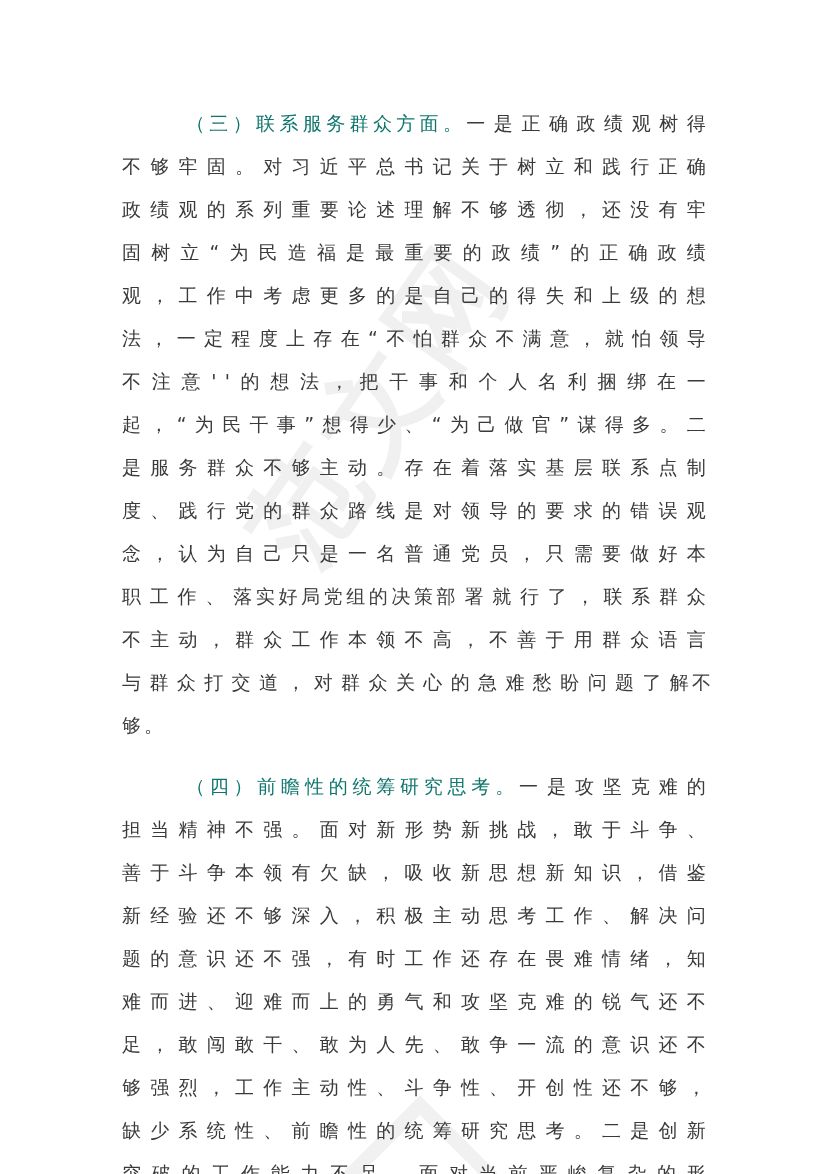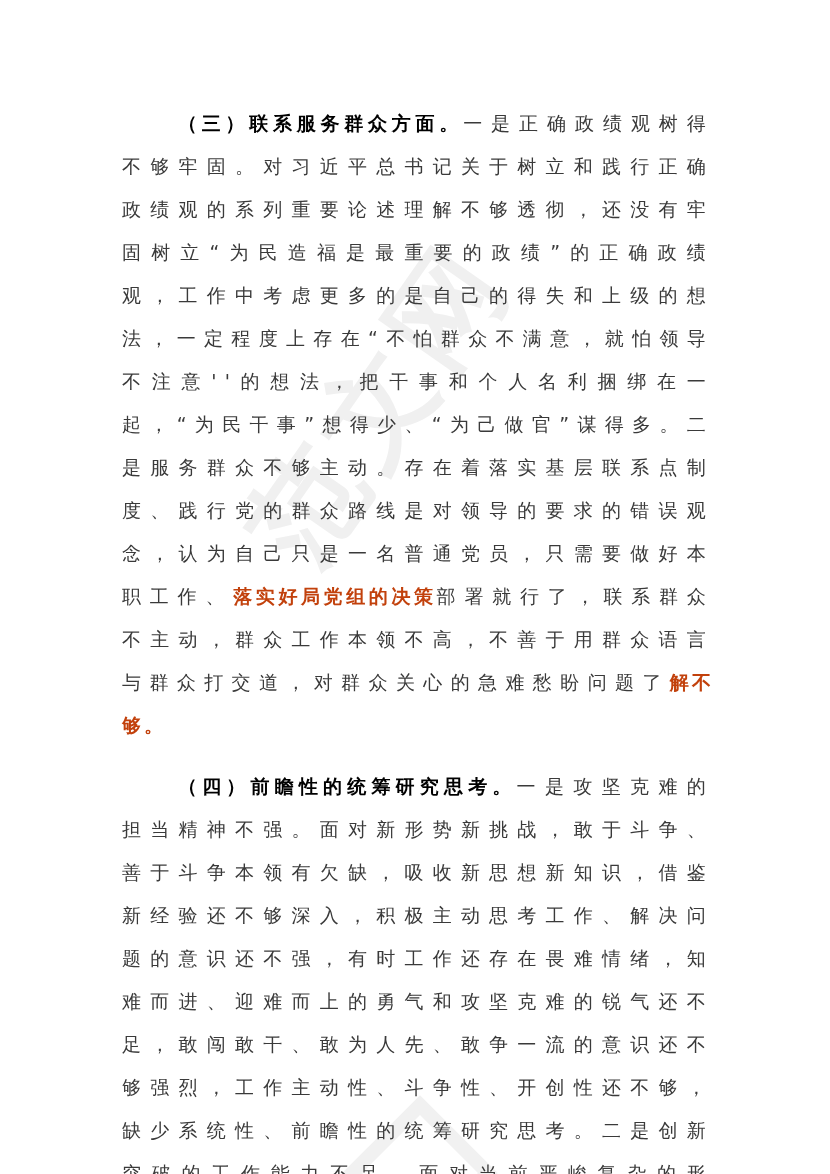--- a/index.html
+++ b/index.html
@@ -17,22 +17,22 @@
   .wm-diamond {
     position: absolute; left: 365px; top: 1118px; width: 110px; height: 110px;
     border: 14px solid #f1f1f1; transform: rotate(45deg); box-sizing: border-box;
   }
   .content { position: absolute; left: 122px; top: 102px; width: 592px; }
   .para {
     margin: 0; font-size: 19px; line-height: 43px; color: #3a3a3a;
     letter-spacing: 8.2px; text-indent: 56px; text-align: justify;
   }
   .para + .para { margin-top: 18px; }
-  .b { font-weight: bold; color: #000000; letter-spacing: 4px; }
-  .b2 { font-weight: bold; color: #c2410c; letter-spacing: 3px; }
+  .b { font-weight: normal; color: #0f766e; letter-spacing: 4px; margin-left: 8px; }
+  .b2 { font-weight: normal; color: #404040; letter-spacing: 3px; }
 </style>
 </head>
 <body>
 
 <div class="page">
   <div class="watermark wm1">范文网</div>
   <div class="wm-diamond"></div>
 
   <div class="content">
     <p class="para"><span class="b">（三）联系服务群众方面。</span><span>一是正确政绩观树得不够牢固。对习近平总书记关于树立和践行正确政绩观的系列重要论述理解不够透彻，还没有牢固树立“为民造福是最重要的政绩”的正确政绩观，工作中考虑更多的是自己的得失和上级的想法，一定程度上存在“不怕群众不满意，就怕领导不注意''的想法，把干事和个人名利捆绑在一起，“为民干事”想得少、“为己做官”谋得多。二是服务群众不够主动。存在着落实基层联系点制度、践行党的群众路线是对领导的要求的错误观念，认为自己只是一名普通党员，只需要做好本职工作、</span><span class="b2">落实好局党组的决策</span><span>部署就行了，联系群众不主动，群众工作本领不高，不善于用群众语言与群众打交道，对群众关心的急难愁盼问题了</span><span class="b2">解不够。</span></p>

